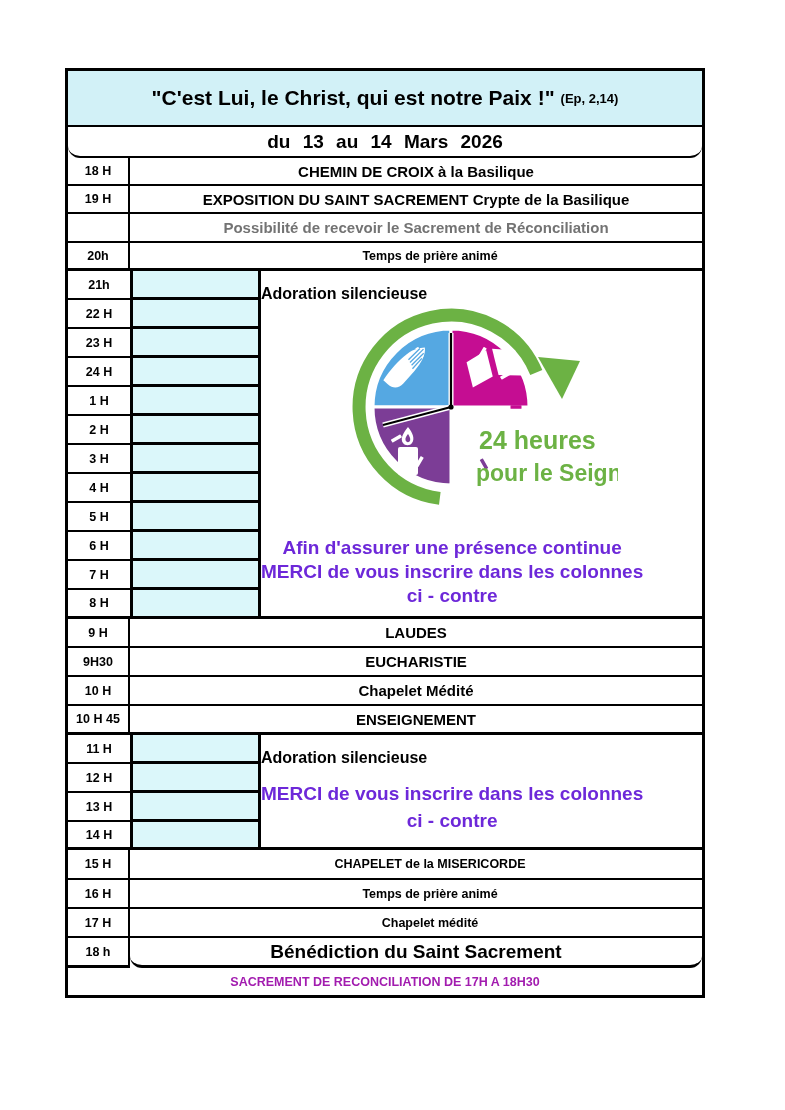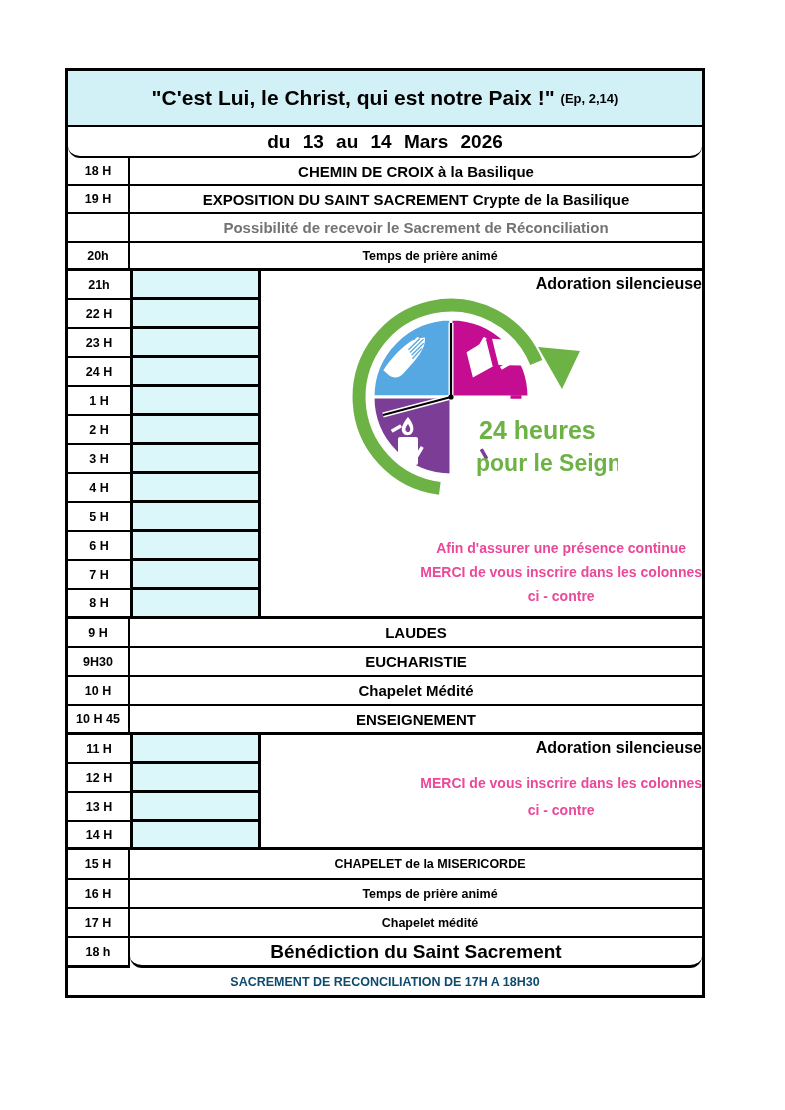--- a/index.html
+++ b/index.html
@@ -17,27 +17,27 @@
   .time{font-size:12.5px;border-right:2px solid #000;}
   .time.nb{border-right:0;}
   .tb{border-bottom-width:3px;}
   .title{background:#d2f1f7;font-size:21px;gap:6px;}
   .title .ref{font-size:13px;align-self:center;}
   .xl{font-size:19px;border-radius:12px;}
   .date{word-spacing:7px;}
   .sm{font-size:12.5px;padding-left:28px;}
   .green{color:#737373;}
   .slot{background:#dbf7fa;border-left:3px solid #000;border-right:3px solid #000;border-bottom:3px solid #000;box-sizing:border-box;}
-  .merged{grid-column:3;border-bottom:3px solid #000;box-sizing:border-box;display:flex;flex-direction:column;align-items:flex-end;font-weight:bold;}
+  .merged{grid-column:3;border-bottom:3px solid #000;box-sizing:border-box;display:flex;flex-direction:column;align-items:flex-start;font-weight:bold;margin-top:10px;}
   .heading{font-size:16px;font-weight:bold;margin-top:4px;}
-  .notes{color:#ec4899;font-size:14px;line-height:24px;text-align:center;}
+  .notes{color:#6d28d9;font-size:19px;line-height:24px;text-align:center;}
   .night-notes{margin-top:auto;margin-bottom:8px;}
   .day-notes{margin-top:13px;line-height:27px;}
   .logo{margin:4px auto 0;}
-  .footer{grid-column:1/4;border-bottom:0;color:#0c4a6e;font-size:12.5px;}
+  .footer{grid-column:1/4;border-bottom:0;color:#a21caf;font-size:12.5px;}
 </style>
 </head>
 <body>
 
 <div class="schedule">
 
   <div class="cell full title">
     <span>"C'est Lui, le Christ, qui est notre Paix !"</span>
     <span class="ref">(Ep, 2,14)</span>
   </div>

